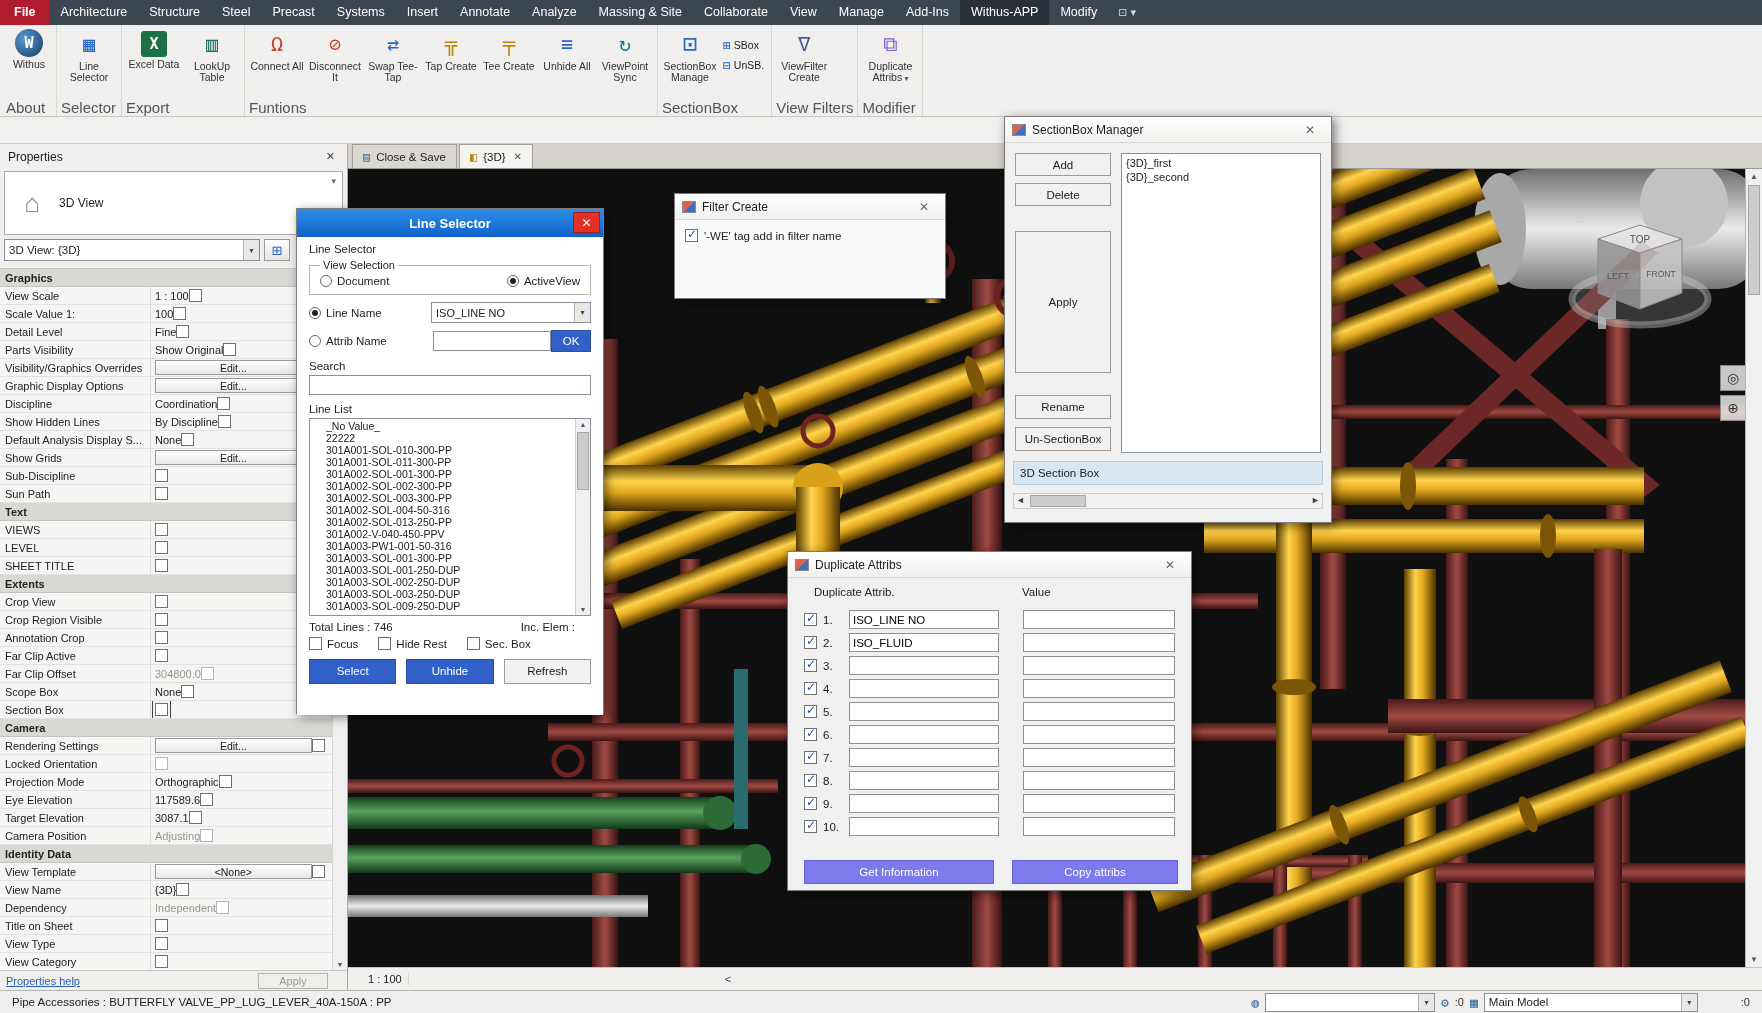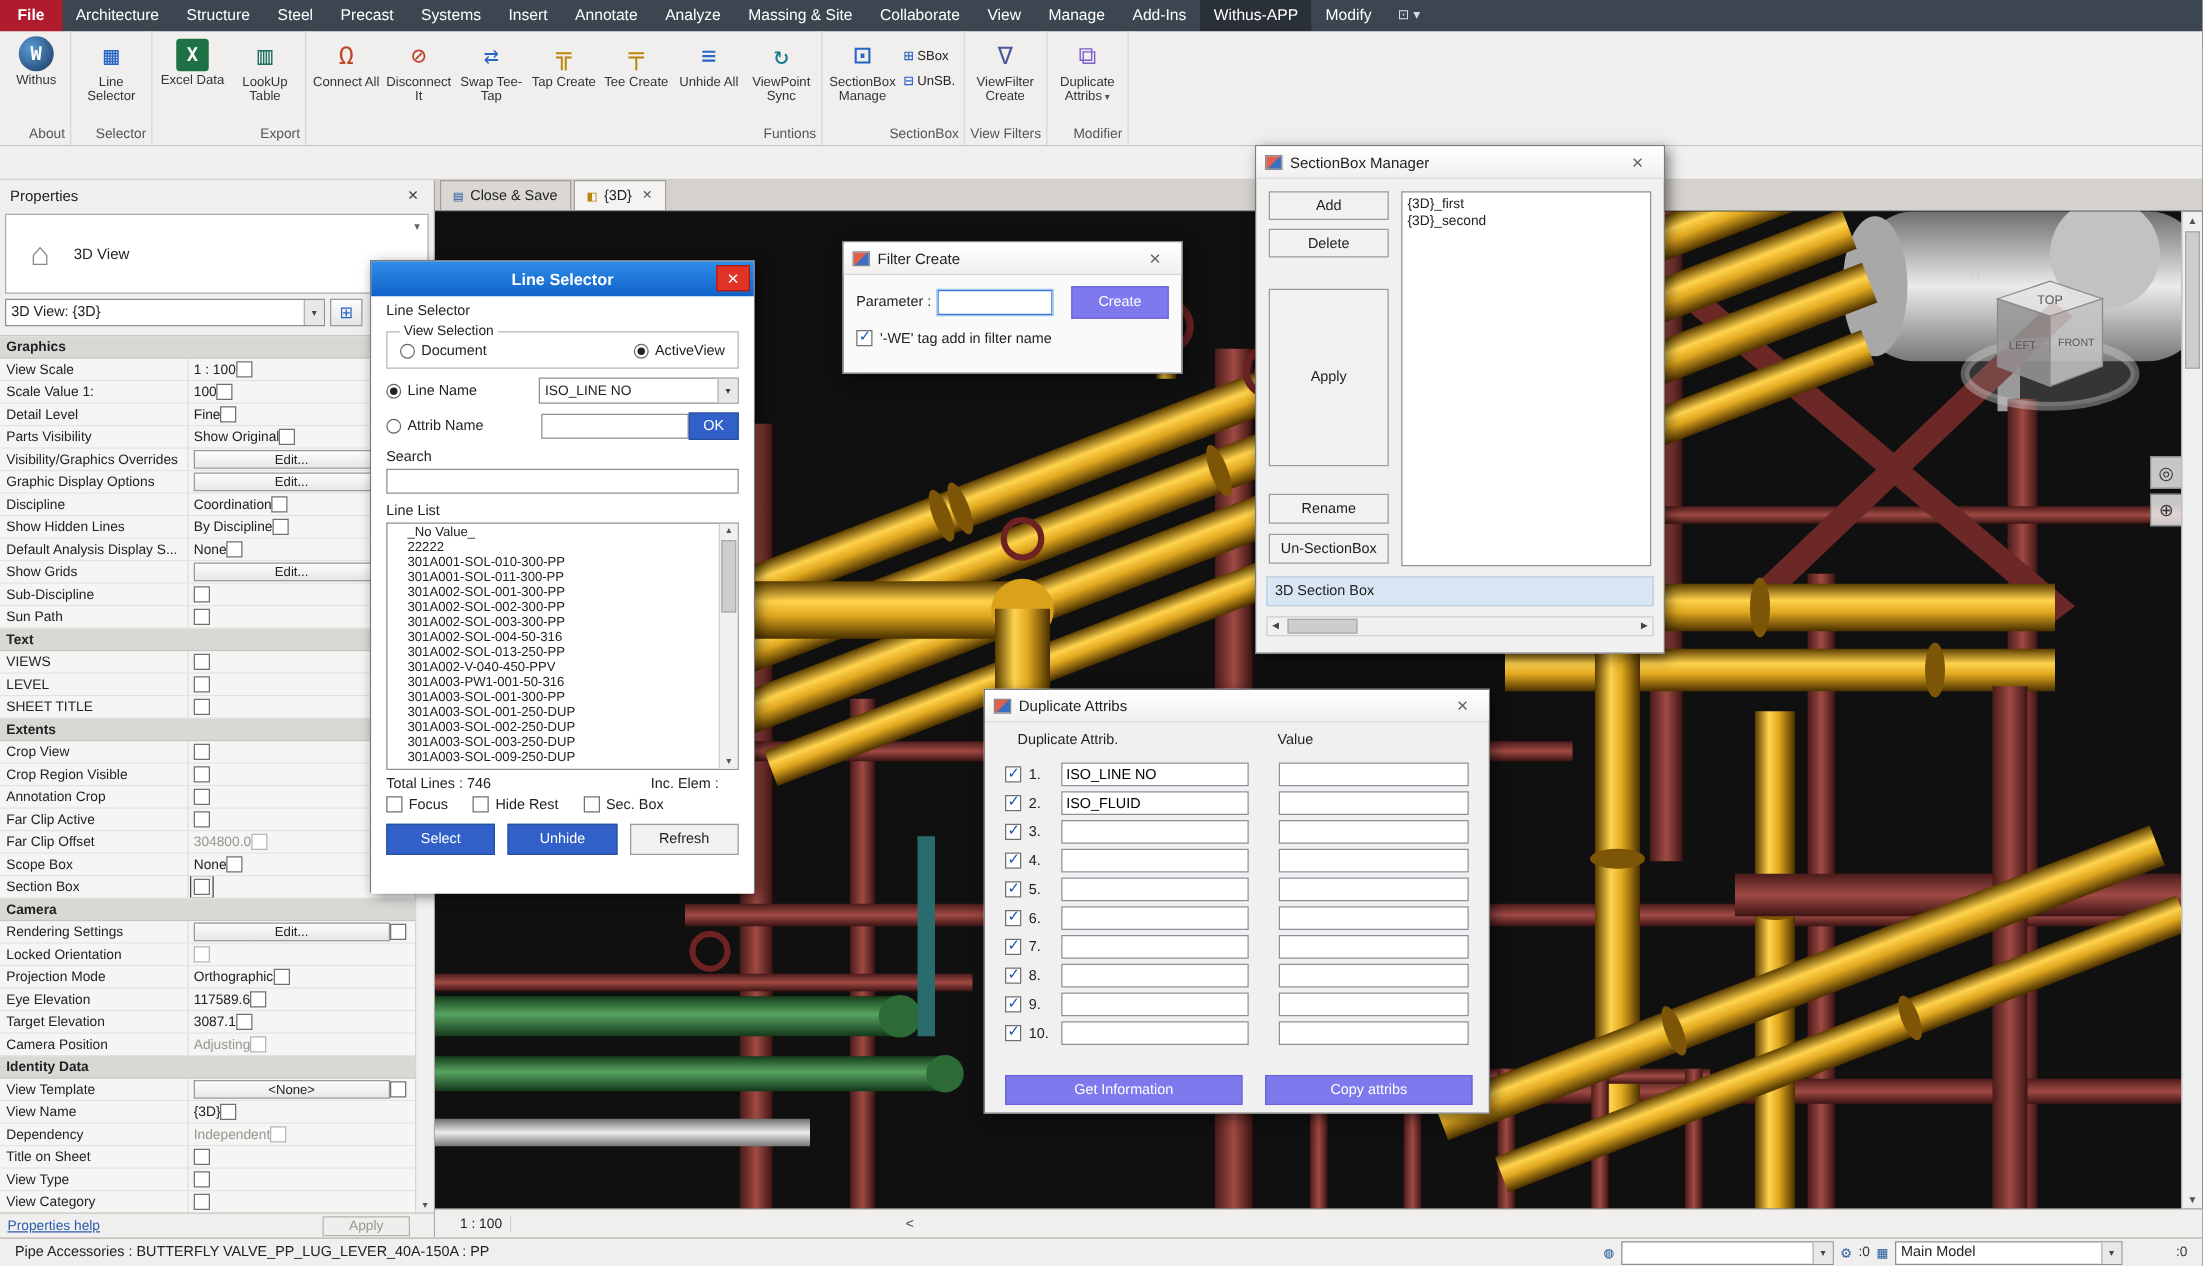--- a/index.html
+++ b/index.html
@@ -16,21 +16,21 @@
 
   
   .ribbon{position:absolute;left:0;top:25px;right:0;height:92px;background:var(--ribbon-bg);border-bottom:1px solid #c9c7c4;display:flex;align-items:stretch;padding-left:2px}
   .rgroup{display:flex;flex-direction:column;border-right:1px solid #d8d6d3;padding:2px 4px 0}
   .rbtns{flex:1;display:flex;align-items:flex-start;gap:2px}
   .rrow{display:flex;gap:2px}
   .rbtn{width:56px;height:72px;display:flex;flex-direction:column;align-items:center;cursor:default}
   .ricon{width:32px;height:30px;display:flex;align-items:center;justify-content:center;font-family:"DejaVu Sans Mono","DejaVu Sans",monospace;font-size:20px;margin-top:2px}
   .rlabel{width:56px;text-align:center;font-size:10.5px;line-height:11px;color:#333;margin-top:2px;white-space:normal}
   .rbtn.dropdown .rlabel::after{content:" ▾";font-size:8px;color:#555}
-  .rglabel{height:16px;font-size:11px;color:#555;text-align:right;line-height:15px;white-space:nowrap}
+  .rglabel{height:16px;font-size:15px;color:#555;text-align:left;line-height:15px;white-space:nowrap}
   .rstack{display:flex;flex-direction:column;margin-top:8px}
   .rsmall{display:flex;align-items:center;gap:3px;height:20px;font-size:10.5px;padding:0 3px;white-space:nowrap;cursor:default}
   .ricon-s{font-family:"DejaVu Sans Mono",monospace;font-size:13px;color:#2866c8}
   [data-icon="withus-logo"] .ricon{background:radial-gradient(circle at 35% 35%,#5b9bd5,#17365d);color:#fff;border-radius:50%;width:28px;height:28px;font-size:15px;font-weight:bold}
   [data-icon="line-selector"] .ricon{color:#2866c8}
   [data-icon="excel"] .ricon{background:#1e7145;color:#fff;border-radius:3px;width:26px;height:26px;font-size:15px;font-weight:bold;margin-top:4px}
   [data-icon="lookup-table"] .ricon{color:#1d6f62}
   [data-icon="connect"] .ricon,[data-icon="disconnect"] .ricon{color:#c2452a}
   [data-icon="swap"] .ricon,[data-icon="unhide"] .ricon{color:#2866c8}
   [data-icon="tap"] .ricon,[data-icon="tee"] .ricon{color:#b8860b}
@@ -102,21 +102,21 @@
   .vb-icons{display:flex;gap:3px;padding-left:4px}
   .vb-ic{width:20px;text-align:center;font-family:"DejaVu Sans Mono","DejaVu Sans",monospace;font-size:12px;color:#44546a;cursor:default}
   .vb-collapse{font-size:11px;color:#444;padding-left:8px}
 
   
   .statusbar{position:absolute;left:0;top:990px;right:0;height:23px;background:#f0efee;border-top:1px solid #b8b6b3;display:flex;align-items:center;padding:0 12px;font-size:11.5px}
   .sb-left{white-space:nowrap}
   .sb-right{margin-left:auto;display:flex;align-items:center;gap:6px}
   .sb-ic{font-family:"DejaVu Sans Mono","DejaVu Sans",monospace;font-size:13px;color:#3c6ea5;cursor:default}
   .sb-combo{width:170px;height:19px}
-  .sb-combo.wide{width:182px}
+  .sb-combo.wide{width:214px}
   .sb-count{font-size:11px;color:#333}
   .sb-ics{display:flex;gap:7px;padding-left:10px}
 
   
   .btn{height:24px;line-height:22px;text-align:center;font-size:11.5px;background:#f2f1ef;border:1px solid #9a9a9a;cursor:default}
   .btn.blue{background:var(--btn-blue);border-color:#2a4fa0;color:#fff}
   .btn.purple{background:var(--btn-purple);border-color:#6a62d8;color:#fff}
   .cb{width:13px;height:13px;border:1px solid #707070;background:#fff;position:relative;display:inline-block;flex:0 0 auto}
   .cb.checked::after,.checked > .cb::after,.da-row.checked .cb::after{content:"✓";position:absolute;left:1px;top:-3px;font-size:12px;font-weight:bold;color:#1550b4}
   .rb{width:12px;height:12px;border:1px solid #666;border-radius:50%;background:#fff;position:relative;flex:0 0 auto}
@@ -915,25 +915,20 @@
       </div>
     </div>
   </div>
 
   <div class="win fc">
     <div class="wtitle">
       <span class="wicon"></span>
       <span>Filter Create</span>
       <span class="wclose">✕</span>
     </div>
-    <div class="fc-row">
-      <span class="fc-lab">Parameter :</span>
-      <input class="tin param-in" style="">
-      <div class="btn purple fc-create">Create</div>
-    </div>
     <div class="fc-check checked">
       <span class="cb checked"></span>
       <span>'-WE' tag add in filter name</span>
     </div>
   </div>
 
   <div class="win ls">
     <div class="ls-title">
       <span>Line Selector</span>
       <span class="ls-close">✕</span>

